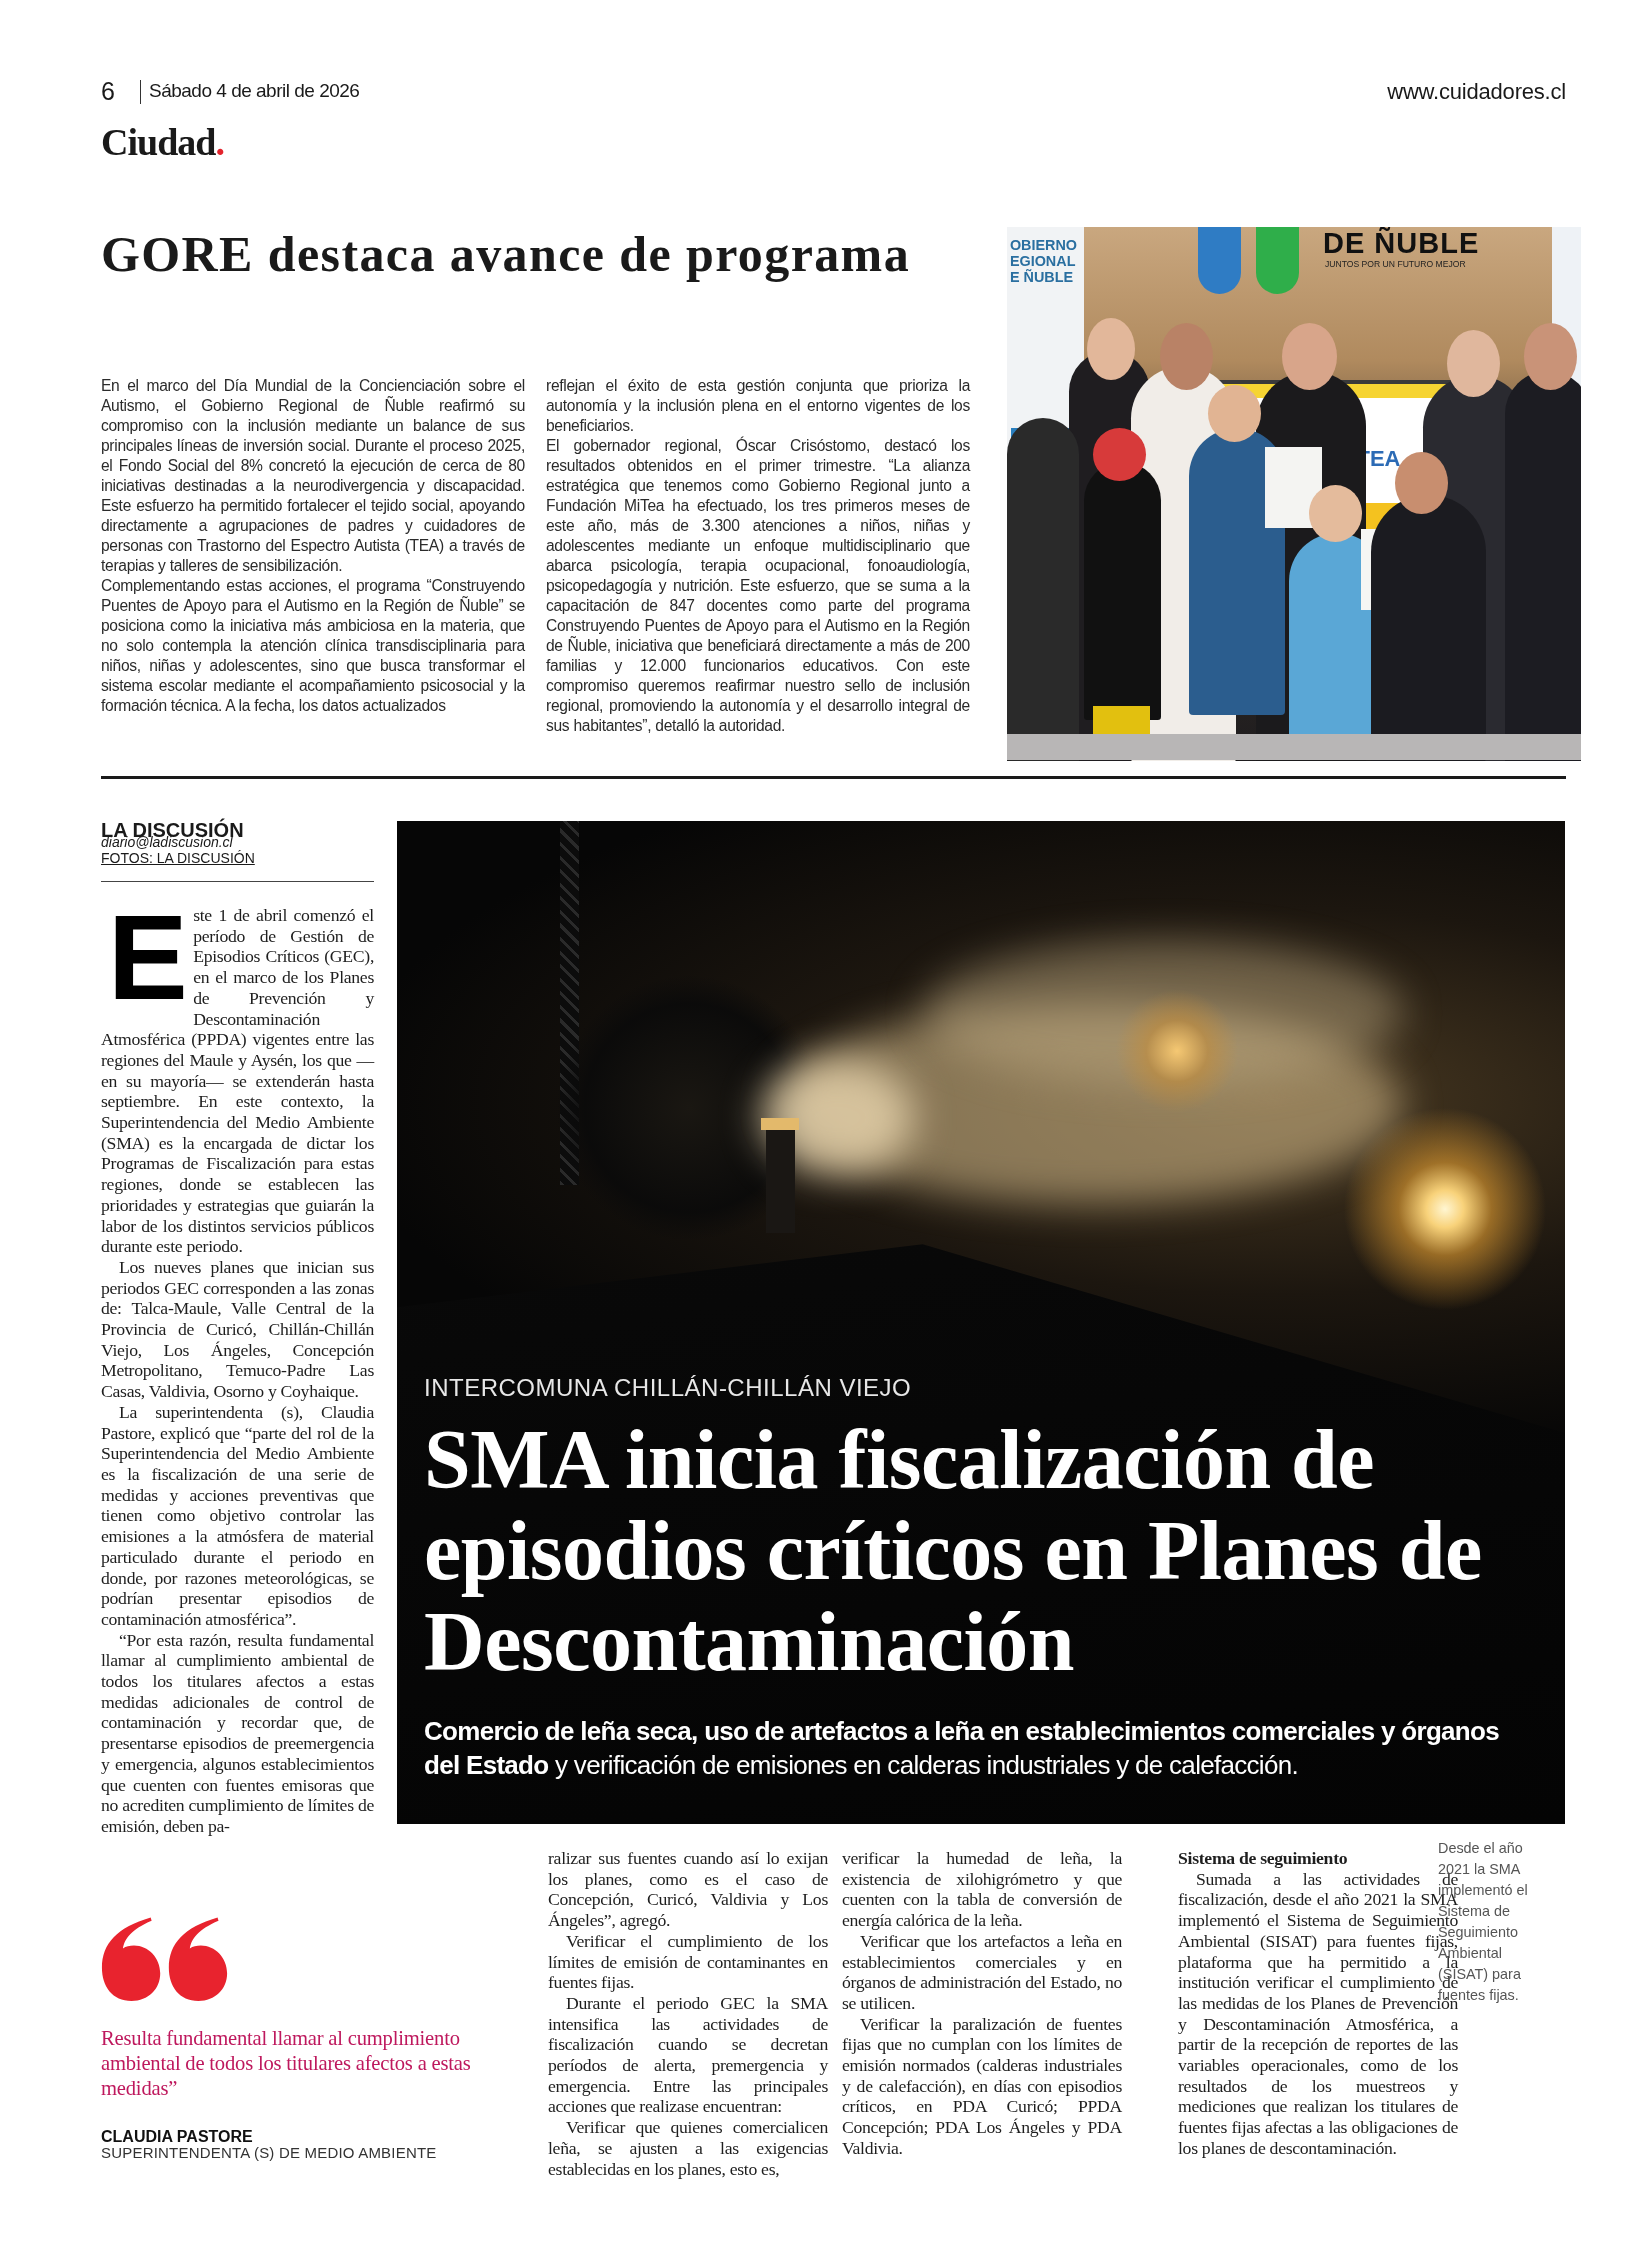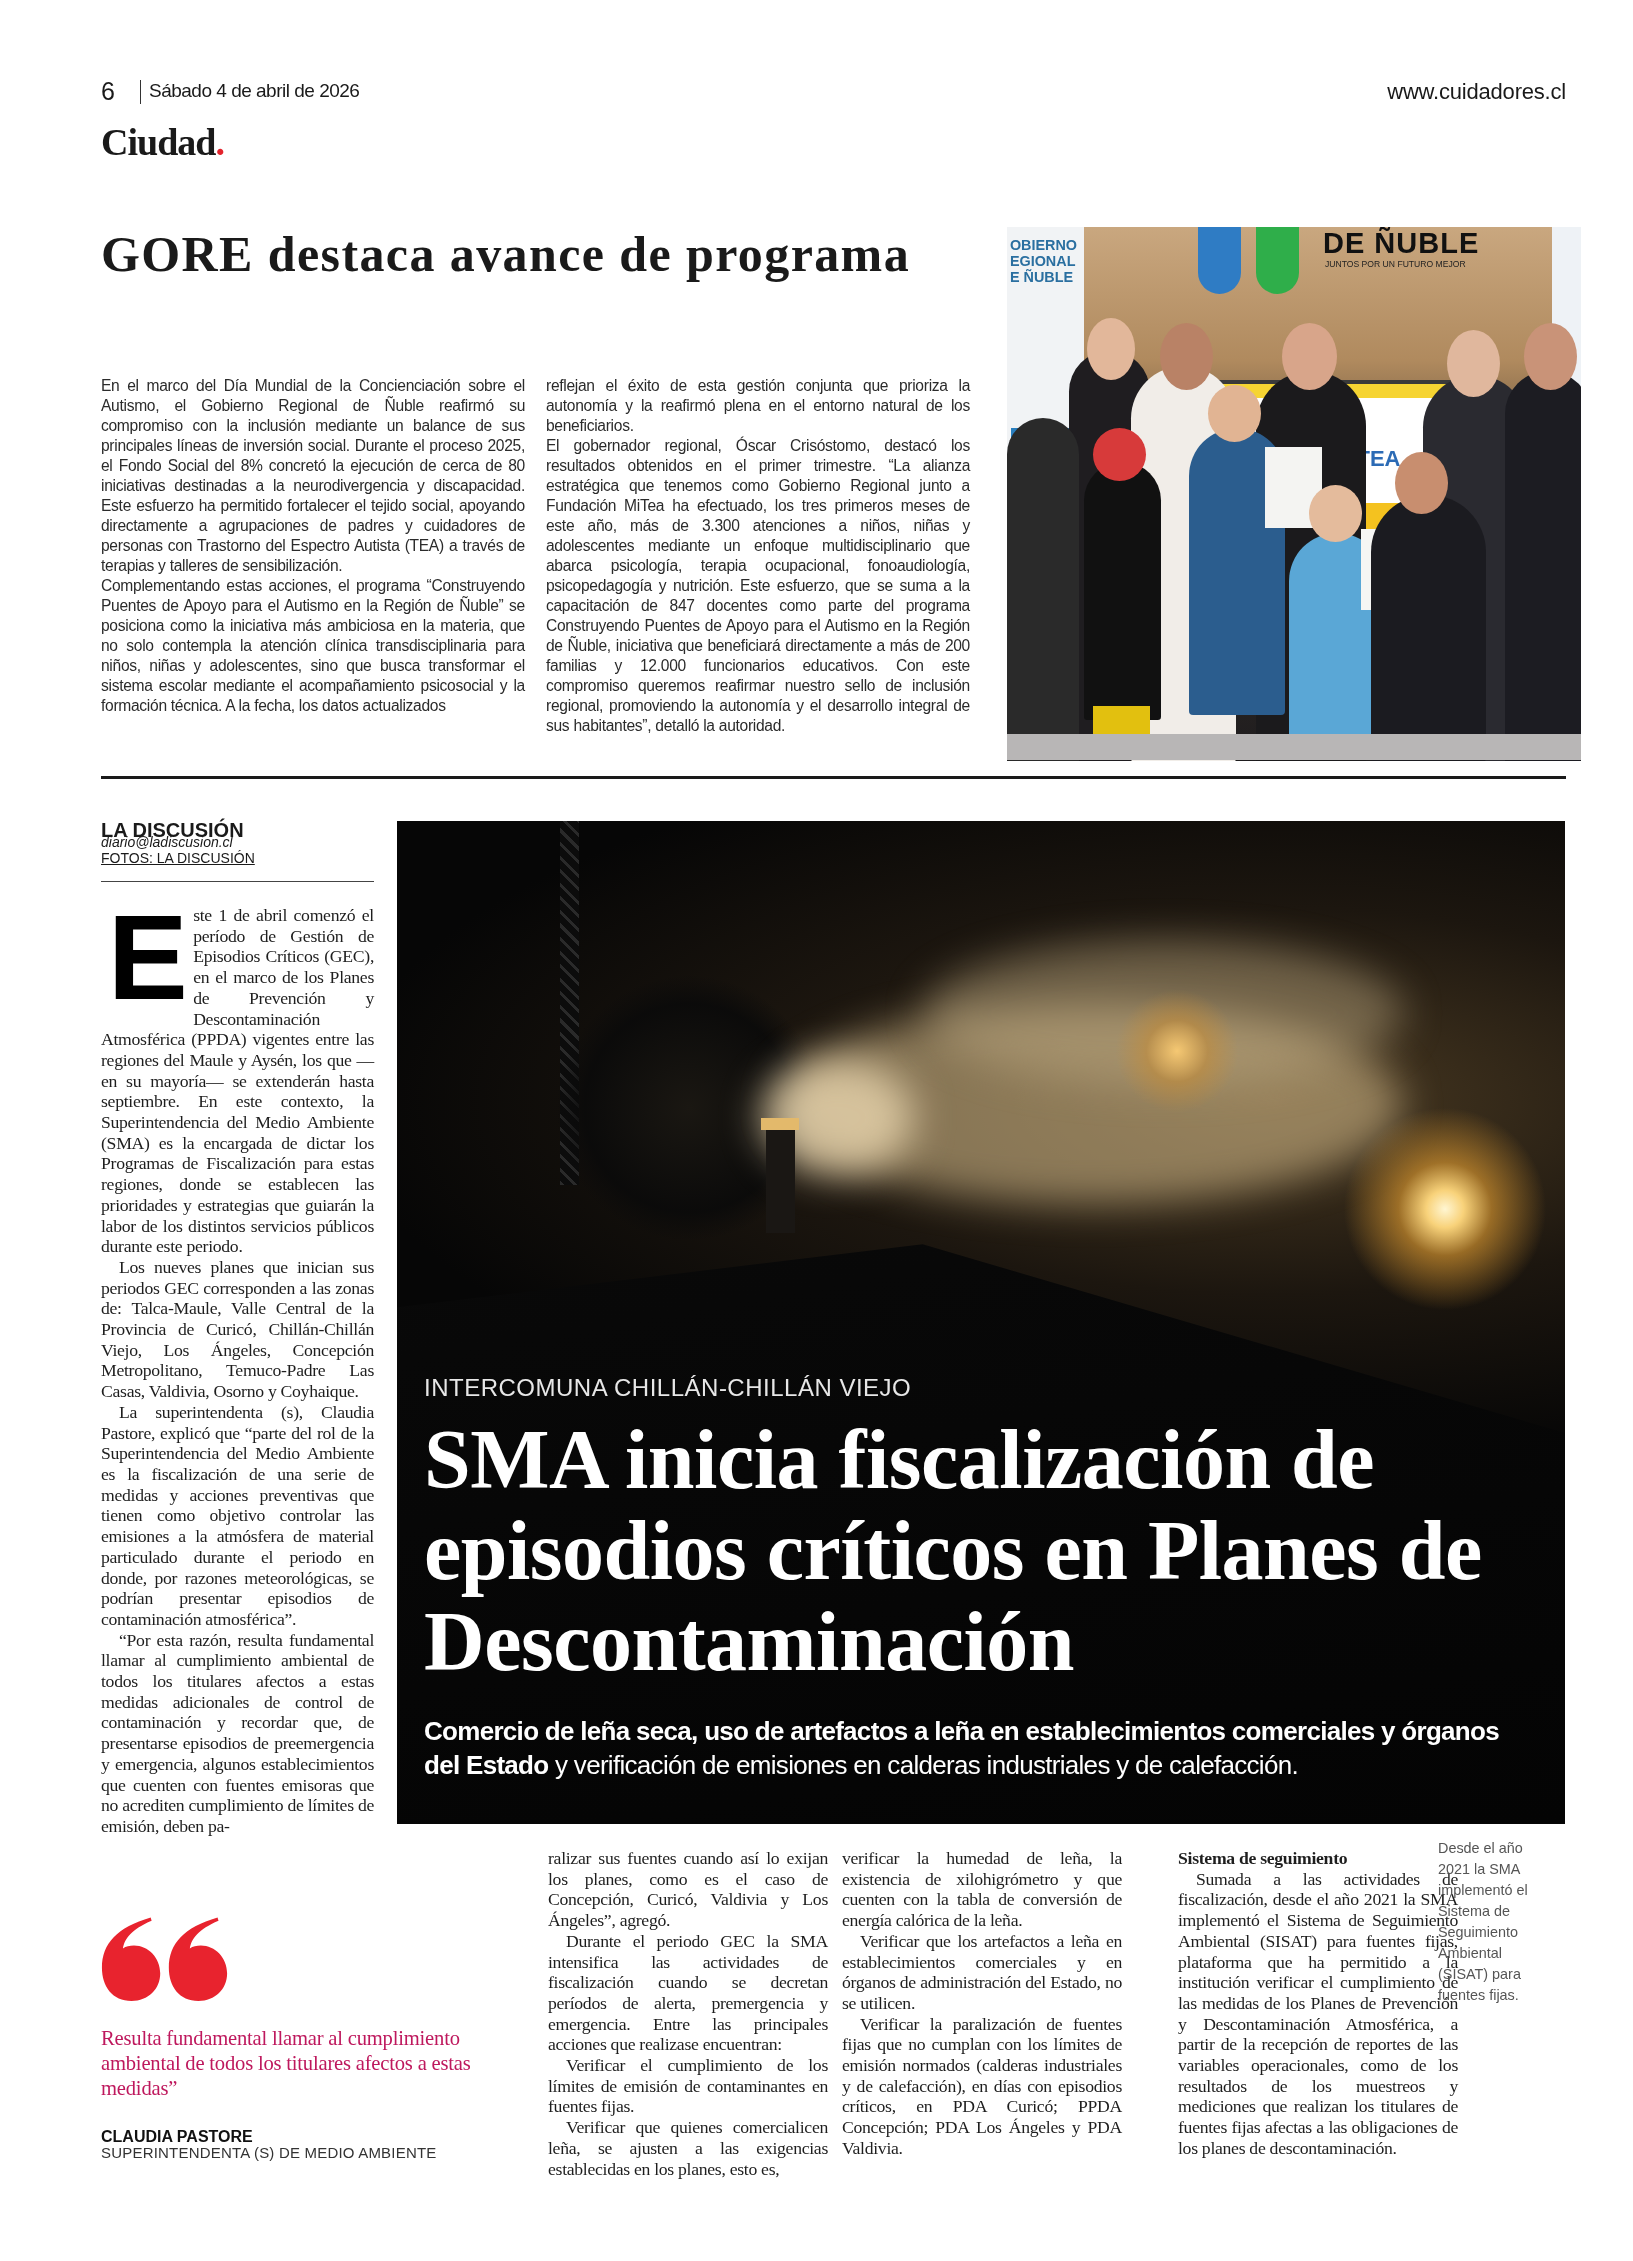--- a/index.html
+++ b/index.html
@@ -85,21 +85,21 @@
 
 <div class="abs serif h1">
   <span class="l2">GORE destaca avance de programa</span>
 </div>
 
 <div class="abs sans body1 col1a">
   <p>En el marco del Día Mundial de la Concienciación sobre el Autismo, el Gobierno Regional de Ñuble reafirmó su compromiso con la inclusión mediante un balance de sus principales líneas de inversión social. Durante el proceso 2025, el Fondo Social del 8% concretó la ejecución de cerca de 80 iniciativas destinadas a la neurodivergencia y discapacidad. Este esfuerzo ha permitido fortalecer el tejido social, apoyando directamente a agrupaciones de padres y cuidadores de personas con Trastorno del Espectro Autista (TEA) a través de terapias y talleres de sensibilización.</p>
   <p>Complementando estas acciones, el programa “Construyendo Puentes de Apoyo para el Autismo en la Región de Ñuble” se posiciona como la iniciativa más ambiciosa en la materia, que no solo contempla la atención clínica transdisciplinaria para niños, niñas y adolescentes, sino que busca transformar el sistema escolar mediante el acompañamiento psicosocial y la formación técnica. A la fecha, los datos actualizados</p>
 </div>
 <div class="abs sans body1 col1b">
-  <p>reflejan el éxito de esta gestión conjunta que prioriza la autonomía y la reafirmó plena en el entorno natural de los beneficiarios.</p>
+  <p>reflejan el éxito de esta gestión conjunta que prioriza la autonomía y la inclusión plena en el entorno vigentes de los beneficiarios.</p>
   <p>El gobernador regional, Óscar Crisóstomo, destacó los resultados obtenidos en el primer trimestre. “La alianza estratégica que tenemos como Gobierno Regional junto a Fundación MiTea ha efectuado, los tres primeros meses de este año, más de 3.300 atenciones a niños, niñas y adolescentes mediante un enfoque multidisciplinario que abarca psicología, terapia ocupacional, fonoaudiología, psicopedagogía y nutrición. Este esfuerzo, que se suma a la capacitación de 847 docentes como parte del programa Construyendo Puentes de Apoyo para el Autismo en la Región de Ñuble, iniciativa que beneficiará directamente a más de 200 familias y 12.000 funcionarios educativos. Con este compromiso queremos reafirmar nuestro sello de inclusión regional, promoviendo la autonomía y el desarrollo integral de sus habitantes”, detalló la autoridad.</p>
 </div>
 
 <div class="abs photo1">
   <div class="abs p1-wall-l"></div>
   <div class="abs sans p1-sign-l">
     <div>OBIERNO</div>
     <div>EGIONAL</div>
     <div>E ÑUBLE</div>
   </div>
@@ -178,22 +178,22 @@
 
   <div class="abs" style="left:0;top:373px;width:1168px;height:629px;background:linear-gradient(170deg,#090909 0%,#040404 100%);clip-path:polygon(0 18%,45% 8%,100% 38%,100% 100%,0 100%);"></div>
 </div>
 
 <div class="abs sans kicker">INTERCOMUNA CHILLÁN-CHILLÁN VIEJO</div>
 <div class="abs serif h2">SMA inicia fiscalización de episodios críticos en Planes de Descontaminación</div>
 <div class="abs sans deck"><b>Comercio de leña seca, uso de artefactos a leña en establecimientos comerciales y órganos del Estado</b><span> y verificación de emisiones en calderas industriales y de calefacción.</span></div>
 
 <div class="abs serif body2 col2b">
   <p class="noindent">ralizar sus fuentes cuando así lo exijan los planes, como es el caso de Concepción, Curicó, Valdivia y Los Ángeles”, agregó.</p>
+  <p>Verificar el cumplimiento de los límites de emisión de contaminantes en fuentes fijas.</p>
   <p>Durante el periodo GEC la SMA intensifica las actividades de fiscalización cuando se decretan períodos de alerta, premergencia y emergencia. Entre las principales acciones que realizase encuentran:</p>
-  <p>Verificar el cumplimiento de los límites de emisión de contaminantes en fuentes fijas.</p>
   <p>Verificar que quienes comercialicen leña, se ajusten a las exigencias establecidas en los planes, esto es,</p>
 </div>
 <div class="abs serif body2 col2c">
   <p class="noindent">verificar la humedad de leña, la existencia de xilohigrómetro y que cuenten con la tabla de conversión de energía calórica de la leña.</p>
   <p>Verificar que los artefactos a leña en establecimientos comerciales y en órganos de administración del Estado, no se utilicen.</p>
   <p>Verificar la paralización de fuentes fijas que no cumplan con los límites de emisión normados (calderas industriales y de calefacción), en días con episodios críticos, en PDA Curicó; PPDA Concepción; PDA Los Ángeles y PDA Valdivia.</p>
 </div>
 <div class="abs serif body2 col2d">
   <p class="subhead">Sistema de seguimiento</p>
   <p>Sumada a las actividades de fiscalización, desde el año 2021 la SMA implementó el Sistema de Seguimiento Ambiental (SISAT) para fuentes fijas, plataforma que ha permitido a la institución verificar el cumplimiento de las medidas de los Planes de Prevención y Descontaminación Atmosférica, a partir de la recepción de reportes de las variables operacionales, como de los resultados de los muestreos y mediciones que realizan los titulares de fuentes fijas afectas a las obligaciones de los planes de descontaminación.</p>

